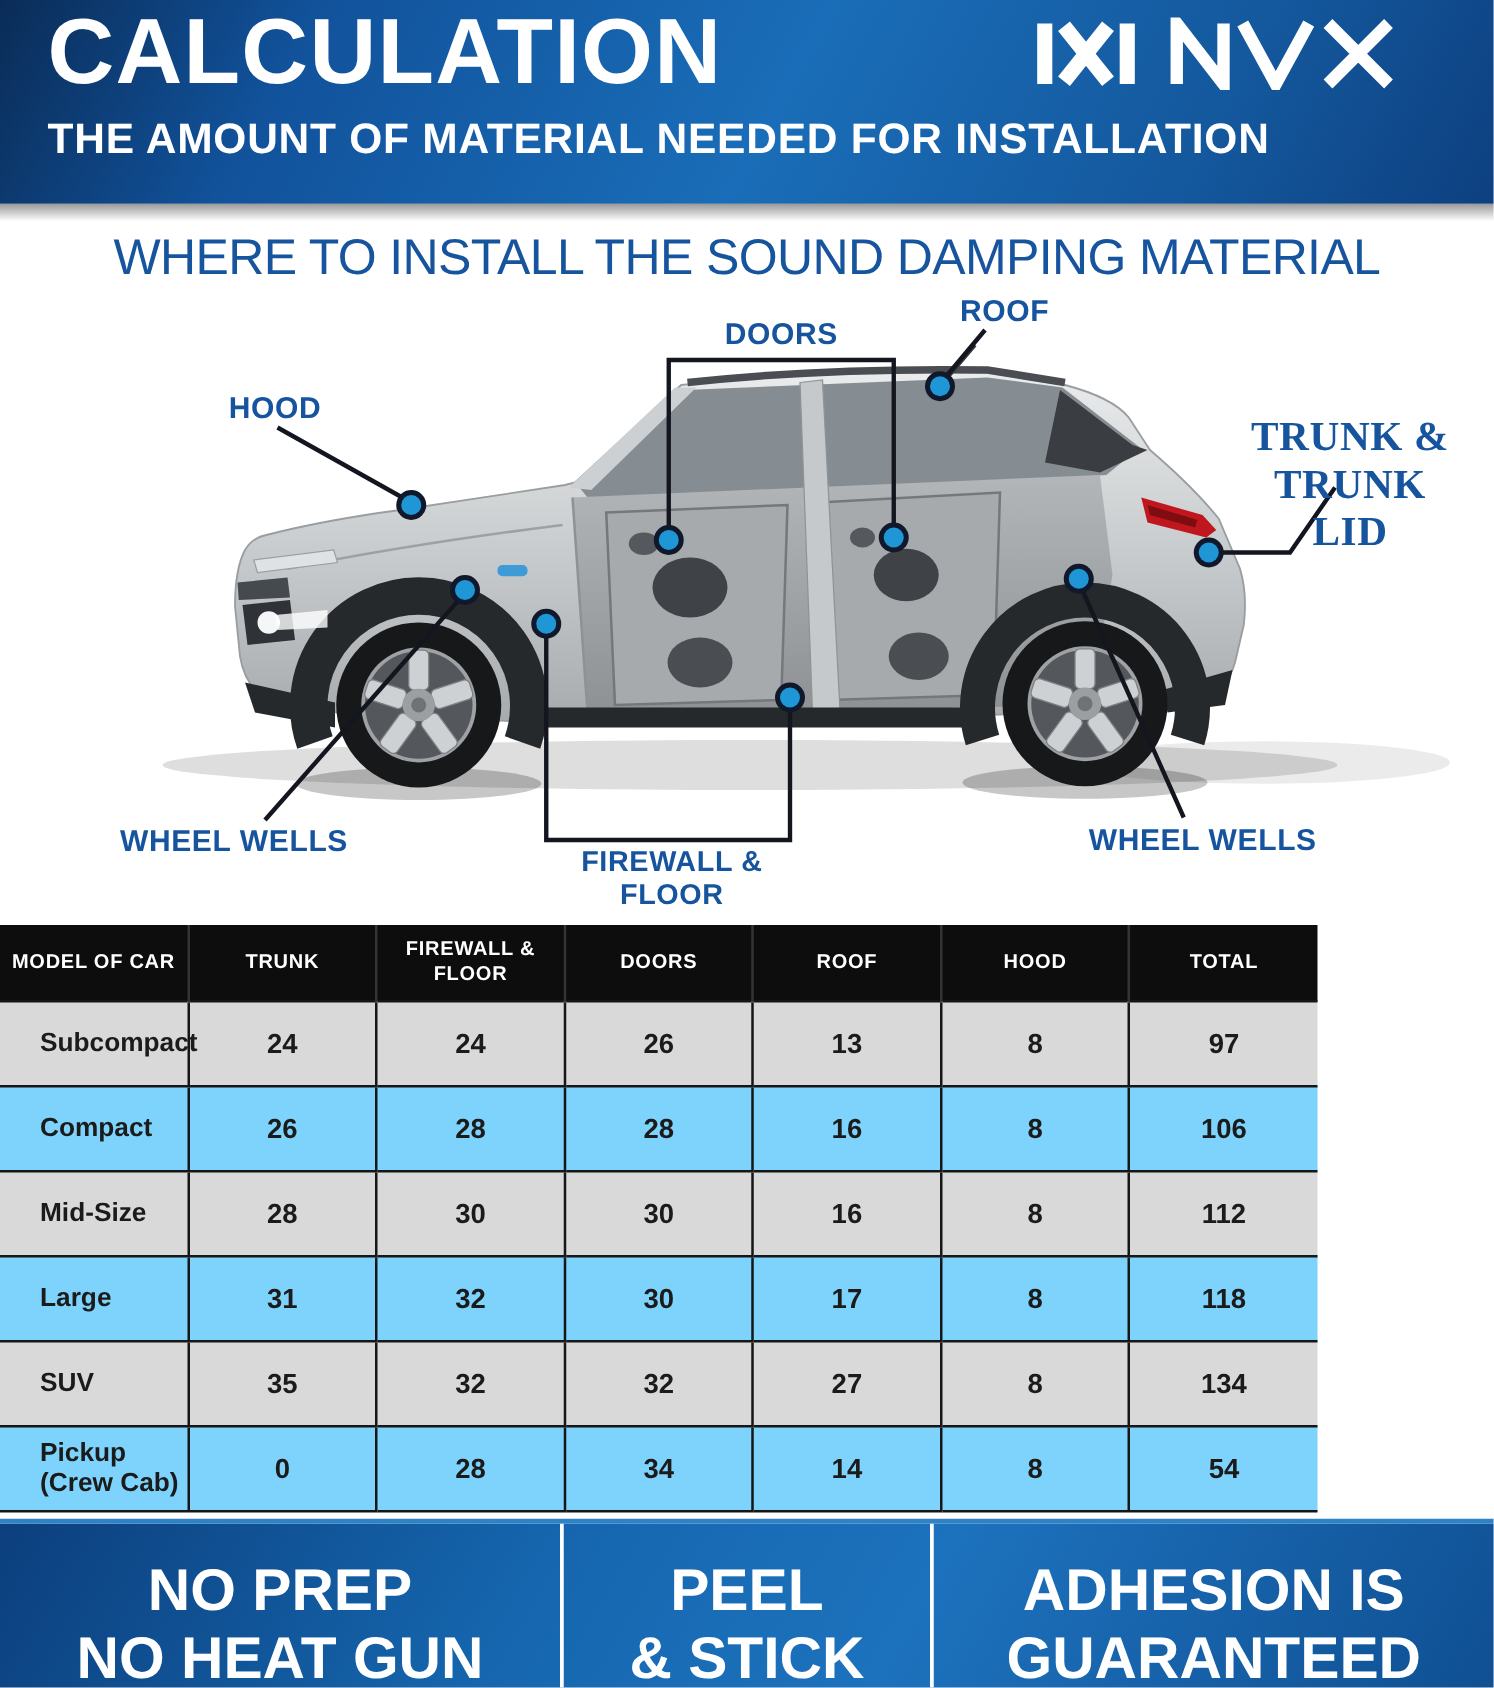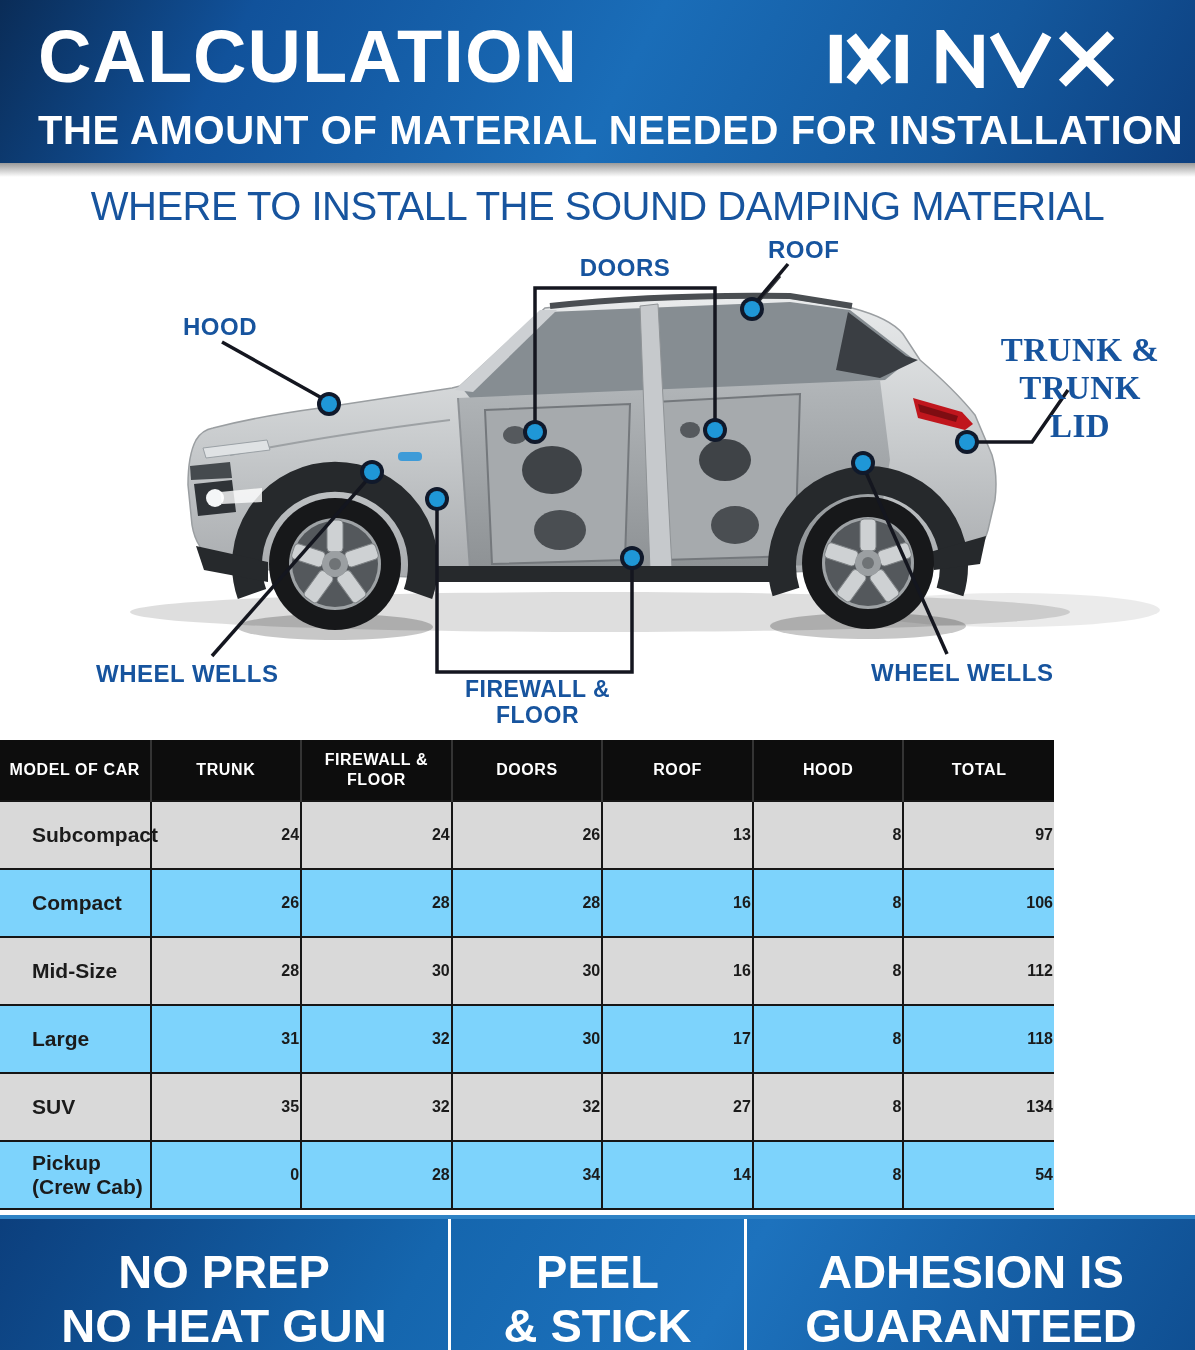--- a/index.html
+++ b/index.html
@@ -3,24 +3,24 @@
 <meta charset="utf-8">
 <style>
   html,body{margin:0;padding:0;background:#fff;}
   body{width:1195px;height:1350px;overflow:hidden;font-family:"Liberation Sans",sans-serif;position:relative;}
 
   
   .header{
     height:163px;box-sizing:border-box;padding:0 38px;
     background:linear-gradient(118deg,#0a2c57 0%,#11529b 20%,#1a6db8 52%,#14589d 80%,#0d4080 100%);
   }
-  .header-top{display:flex;justify-content:space-between;align-items:center;padding-top:16px;height:82px;}
+  .header-top{display:flex;justify-content:space-between;align-items:center;height:82px;}
   .title{color:#fff;font-size:74px;font-weight:bold;letter-spacing:1px;line-height:1;white-space:nowrap;}
   .logo{height:58px;width:330px;flex:none;margin-top:4px;}
-  .subtitle{color:#fff;font-size:40px;font-weight:bold;letter-spacing:0.6px;margin-top:10px;white-space:nowrap;}
+  .subtitle{color:#fff;font-size:34px;font-weight:bold;letter-spacing:0.6px;margin-top:10px;white-space:nowrap;}
   .shadow-strip{height:14px;background:linear-gradient(to bottom,rgba(70,70,70,.55),rgba(255,255,255,0));}
 
   
   .section-heading{
     margin:6px 0 0;text-align:center;color:#17549e;font-weight:normal;
     font-size:40px;line-height:47px;letter-spacing:-0.5px;white-space:nowrap;
   }
 
   
   .diagram{position:relative;width:1195px;height:510px;}
@@ -33,21 +33,21 @@
 
   
   table.mat{width:1054px;border-collapse:collapse;table-layout:fixed;}
   table.mat th{
     background:#0d0d0d;color:#fff;font-size:16px;font-weight:bold;letter-spacing:0.6px;
     height:58px;vertical-align:middle;text-align:center;white-space:pre-line;line-height:1.25;
     border-left:2px solid #343434;
   }
   table.mat th:first-child{border-left:none;}
   table.mat td{
-    height:64px;font-size:16px;font-weight:bold;color:#1b1b1b;text-align:right;vertical-align:middle;
+    height:64px;font-size:22px;font-weight:bold;color:#1b1b1b;text-align:center;vertical-align:middle;
     border-top:2px solid #161616;border-bottom:2px solid #161616;
   }
   table.mat td + td{border-left:2px solid #161616;}
   table.mat td.model{text-align:left;padding-left:32px;font-size:21px;white-space:pre-line;line-height:1.15;}
   table.mat tr.alt td{background:#d9d9d9;}
   table.mat tr.plain td{background:#7dd3fc;}
 
   
   .footer{
     margin-top:5px;height:163px;box-sizing:border-box;display:flex;

